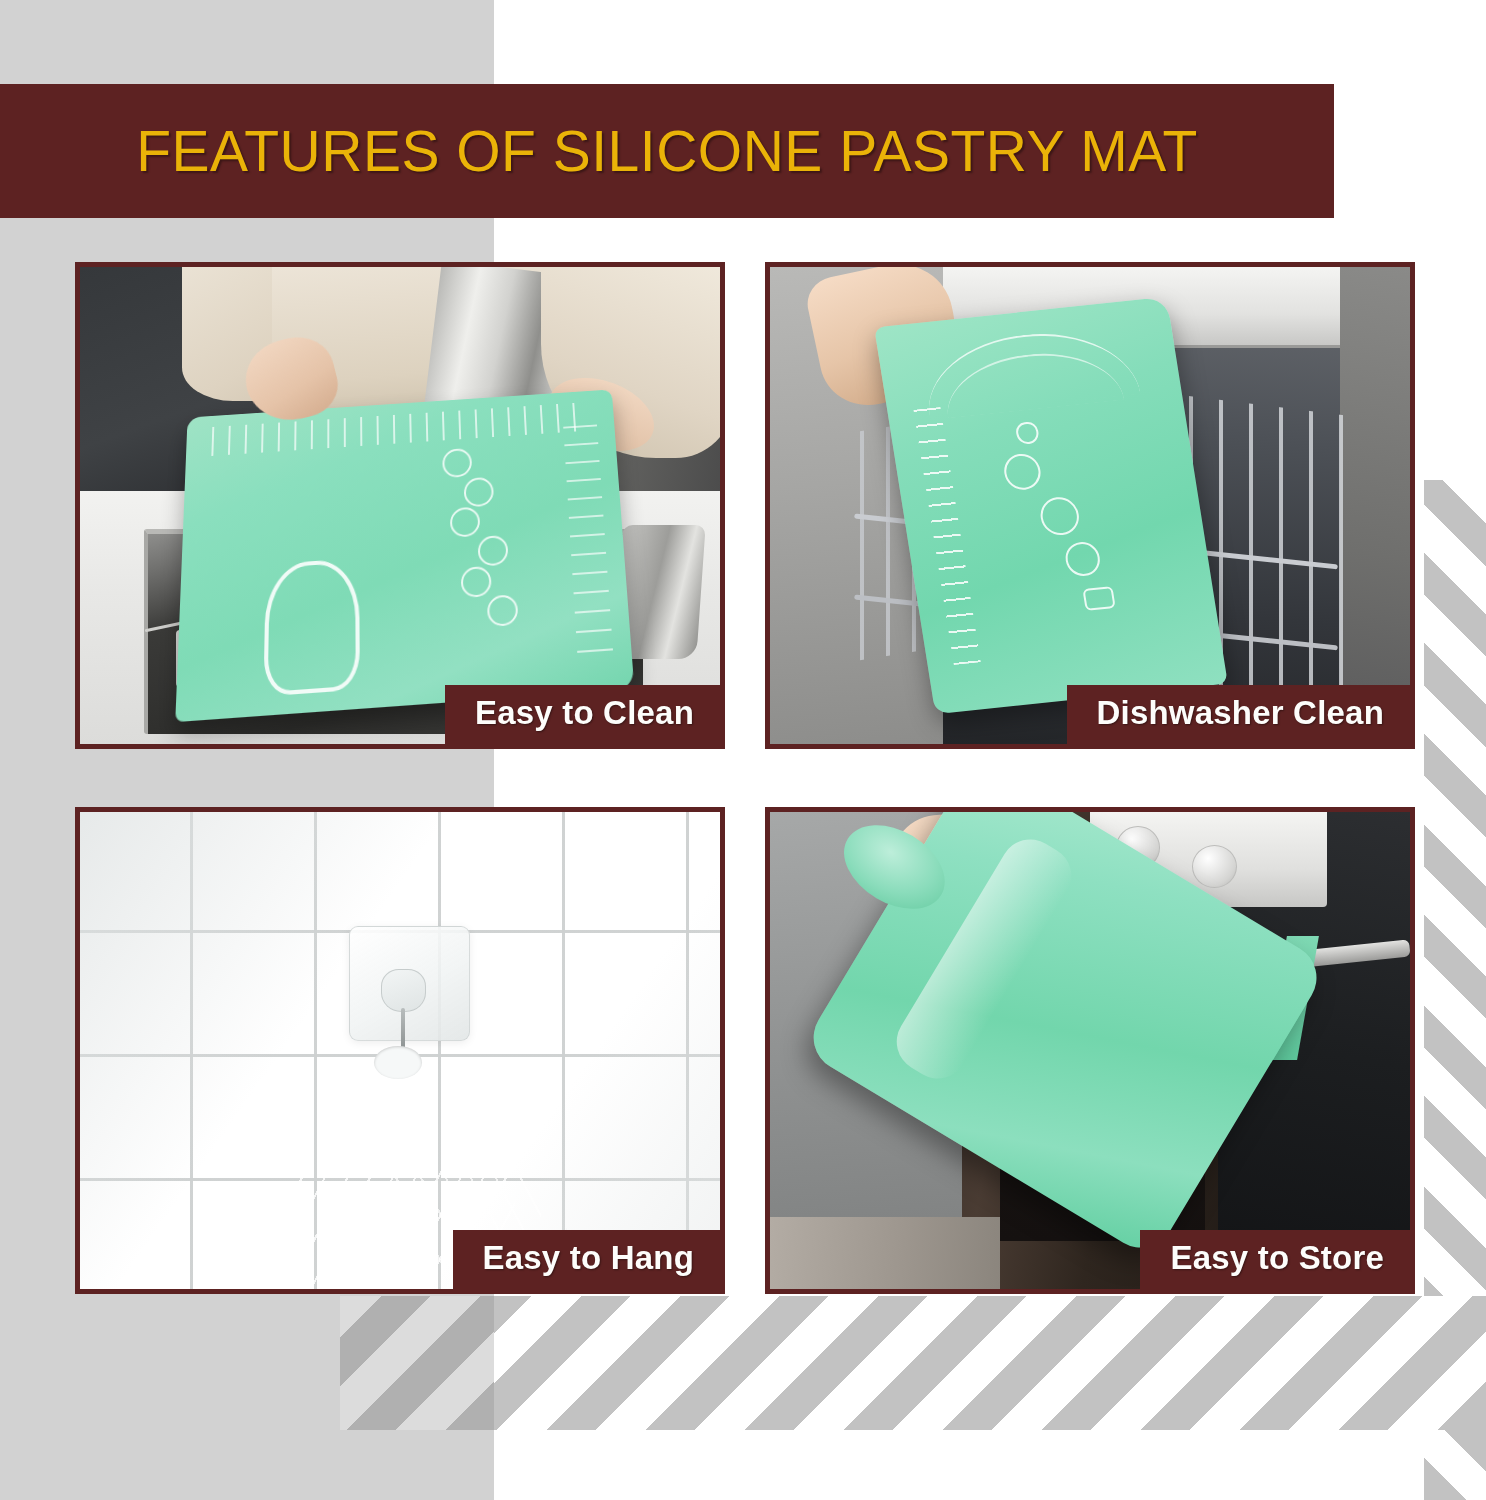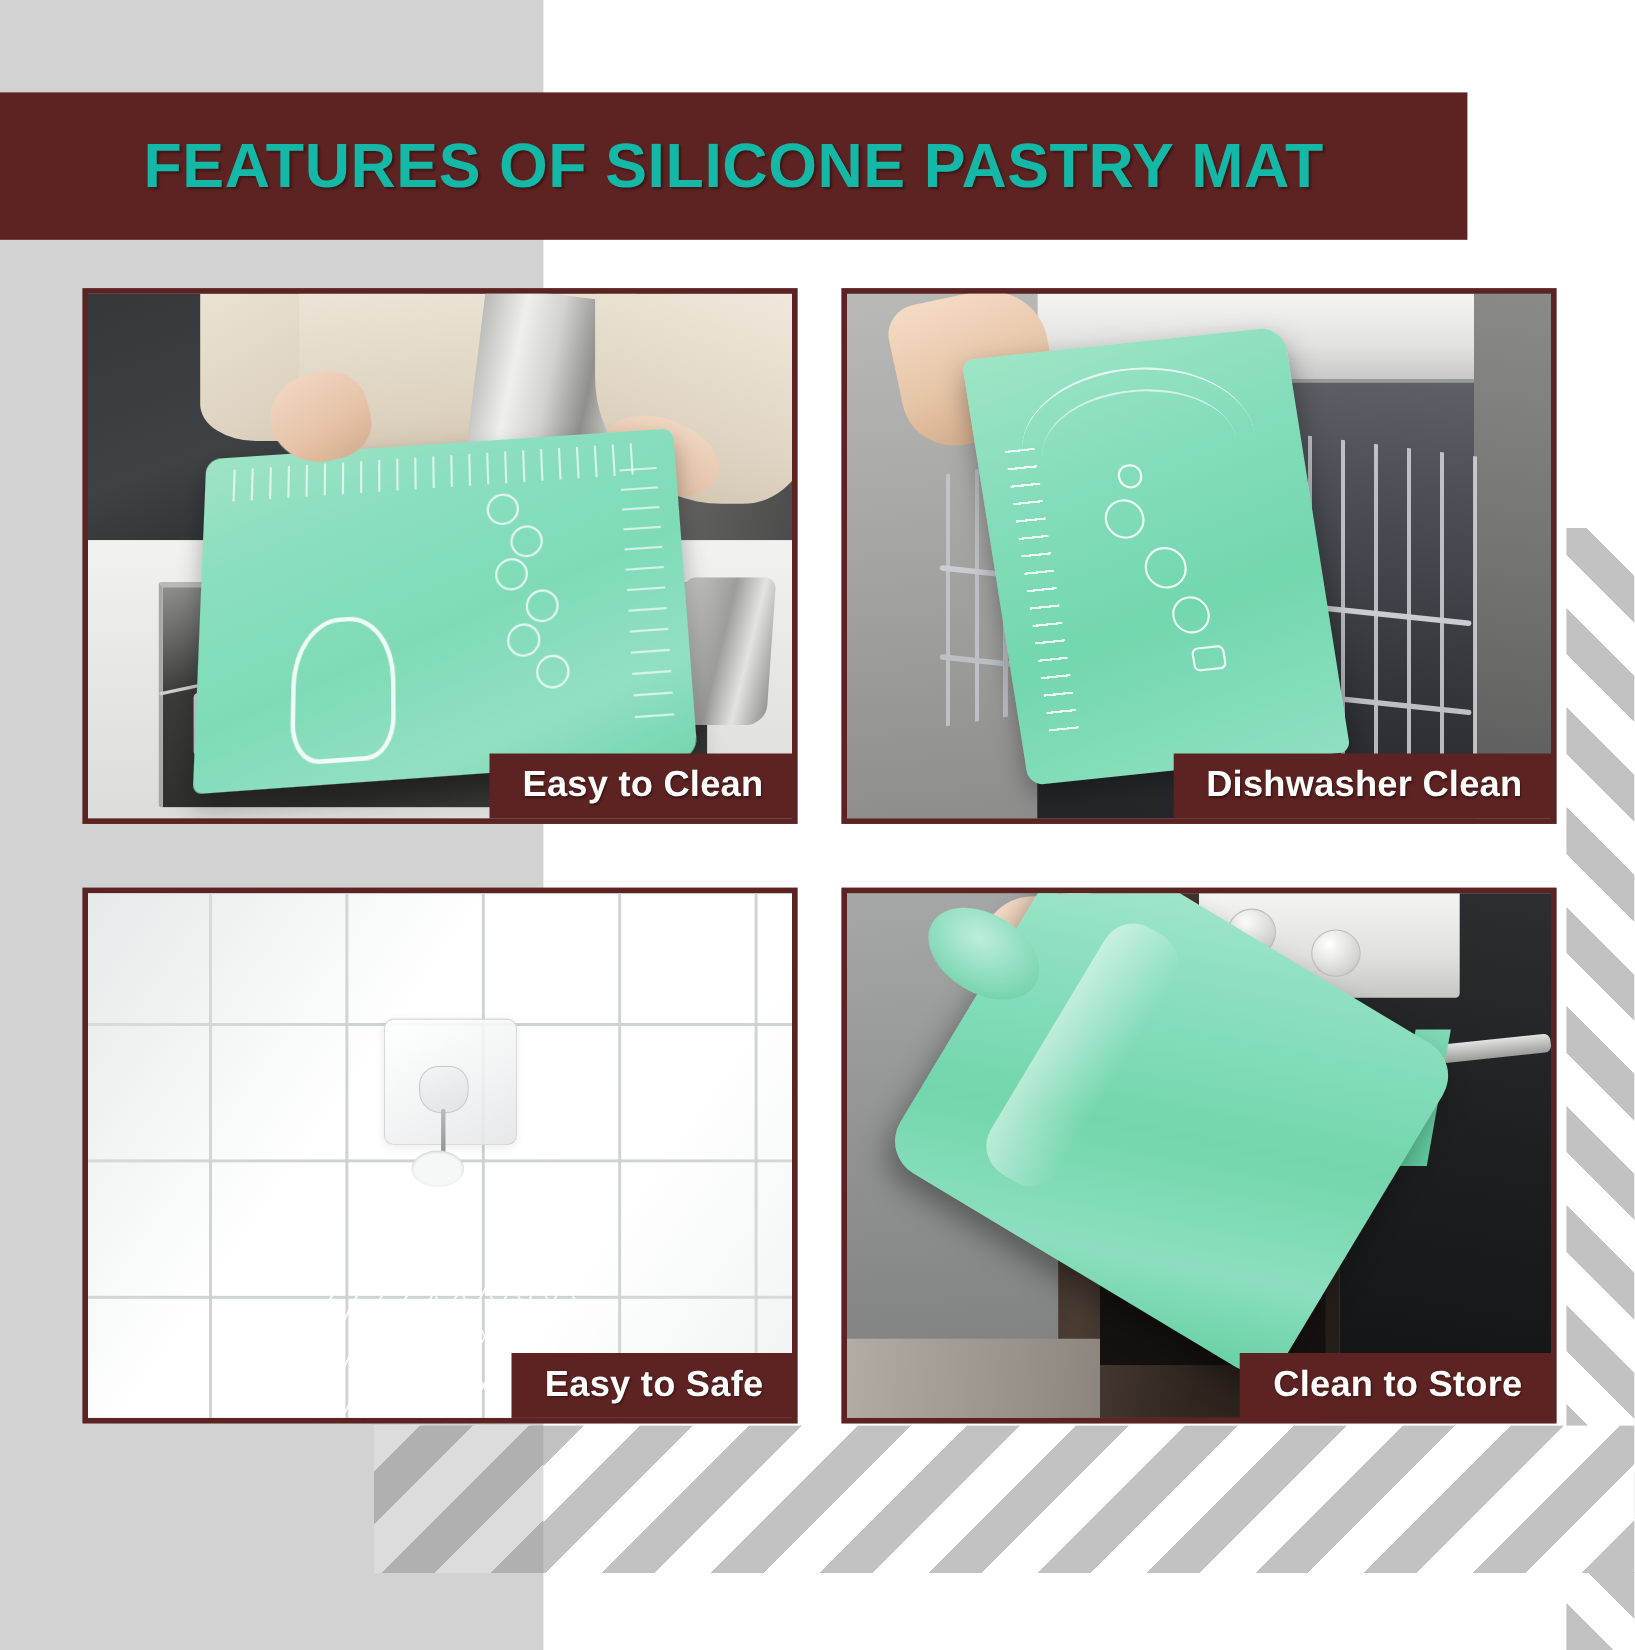--- a/index.html
+++ b/index.html
@@ -68,23 +68,23 @@
     position:absolute;
     left:0; top:84px;
     width:1334px; height:134px;
     background:#5d2222;
     z-index:10;
     display:flex;
     align-items:center;
     justify-content:center;
   }
   .title-text{
-    color:#14b8a6;
+    color:#eab308;
     font-size:57px;
-    font-weight:bold;
+    font-weight:normal;
     letter-spacing:0.5px;
     white-space:nowrap;
     text-shadow:2px 2px 2px rgba(0,0,0,.35);
   }
 
   
   .grid{
     position:absolute;
     left:75px; top:262px;
     width:1340px; height:1032px;
@@ -548,37 +548,37 @@
       <div class="p3-tile-shade"></div>
       <div class="p3-hook"></div>
       <div class="p3-hook-knob"></div>
       <div class="p3-hook-wire"></div>
       <div class="p3-mat"></div>
       <div class="p3-hole"></div>
       <div class="p3-ruler"></div>
       <div class="p3-ruler2"></div>
       <div class="p3-bread"></div>
     </div>
-    <div class="caption">Easy to Safe</div>
+    <div class="caption">Easy to Hang</div>
   </div>
 
   <div class="card">
     <div class="photo">
       <div class="p4-wall"></div>
       <div class="p4-cabinet"></div>
       <div class="p4-cabinet-inner"></div>
       <div class="p4-right-dark"></div>
       <div class="p4-appliance"></div>
       <div class="p4-knob k1"></div>
       <div class="p4-knob k2"></div>
       <div class="p4-handle"></div>
       <div class="p4-green-strip"></div>
       <div class="p4-hinge-plate"></div>
       <div class="p4-hinge"></div>
       <div class="p4-hand"></div>
       <div class="p4-roll"></div>
       <div class="p4-roll-end"></div>
       <div class="p4-floor"></div>
     </div>
-    <div class="caption">Clean to Store</div>
+    <div class="caption">Easy to Store</div>
   </div>
 
 </div>
 
 </body></html>

